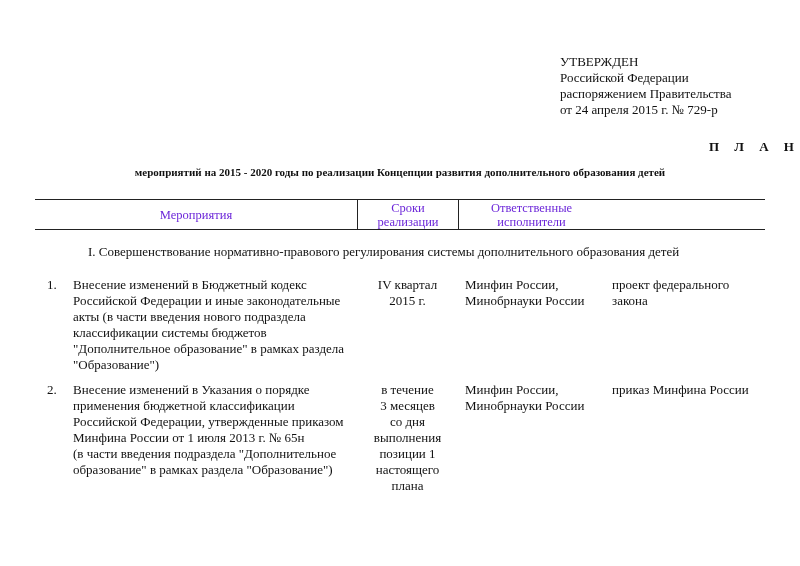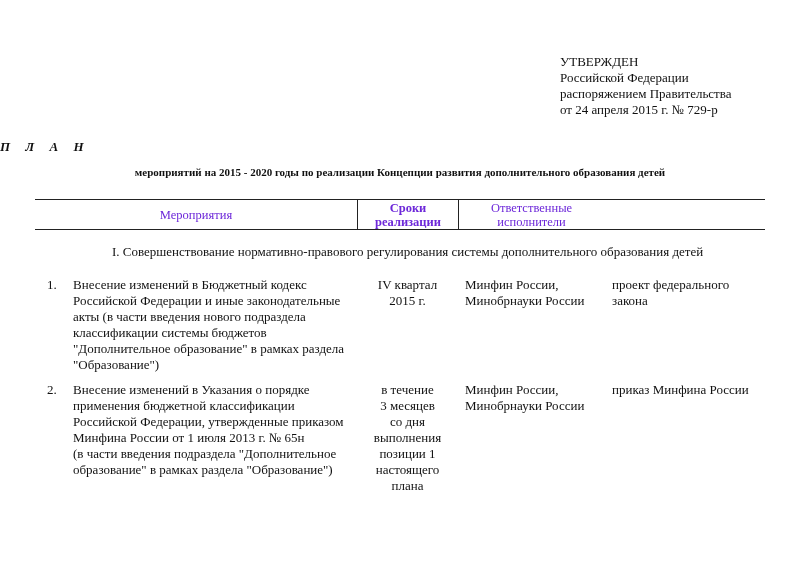--- a/index.html
+++ b/index.html
@@ -22,25 +22,24 @@
       left: 560px;
       top: 54px;
       width: 210px;
     }
     .approval div { white-space: nowrap; }
     .plan-title {
       position: absolute;
       left: 0;
       top: 139px;
       width: 800px;
-      text-align: left;
+      text-align: right;
       font-weight: bold;
       font-size: 13px;
       letter-spacing: 6px;
-      font-style: italic;
     }
     .plan-subtitle {
       position: absolute;
       left: 0;
       top: 164px;
       width: 800px;
       text-align: center;
       font-weight: bold;
       font-size: 11px;
       white-space: nowrap;
@@ -61,30 +60,29 @@
       align-items: center;
       justify-content: center;
       text-align: center;
       font-size: 12.5px;
       line-height: 14px;
       box-sizing: border-box;
       color: #6d28d9;
     }
     .th + .th { border-left: 1.5px solid #222; }
     .col1 { width: 322px; }
-    .col2 { width: 101px; font-weight: bold; }
+    .col2 { width: 101px; }
     .col3 { width: 146px; }
     .col4 { width: 161px; }
     .section-heading {
       position: absolute;
       left: 88px;
       top: 244px;
       white-space: nowrap;
       font-size: 13px;
-      margin-left: 24px;
     }
     .row {
       position: absolute;
       left: 35px;
       width: 730px;
     }
     .row .num {
       position: absolute;
       left: 12px;
       top: 0;

